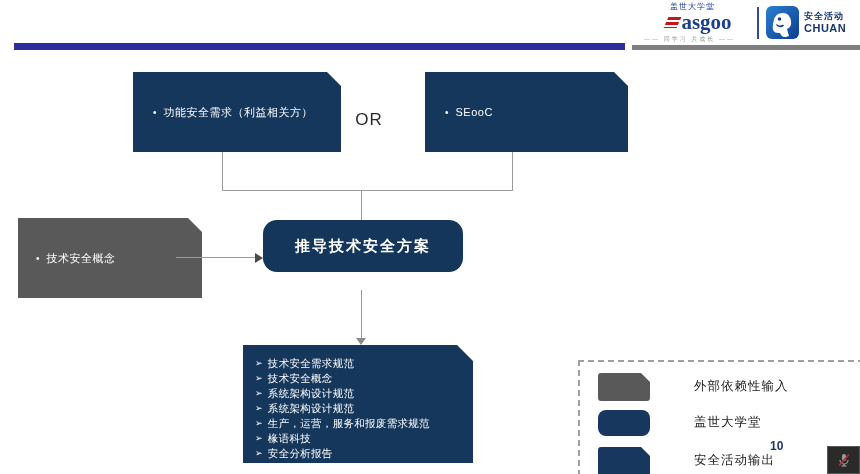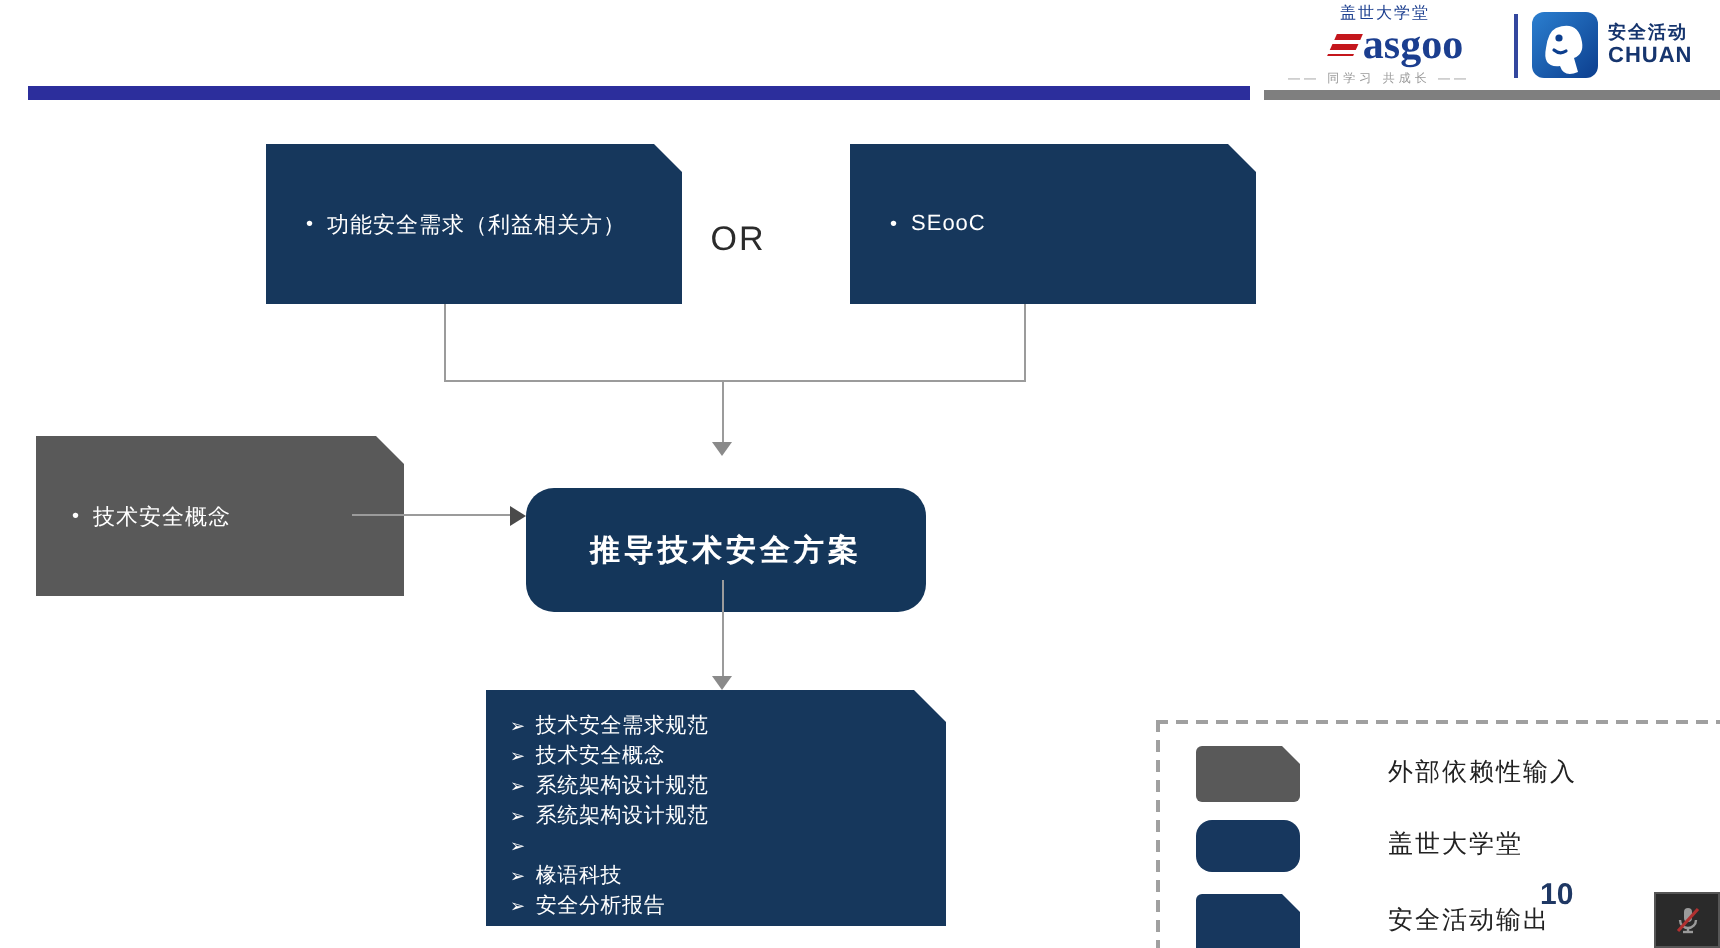--- a/index.html
+++ b/index.html
@@ -34,21 +34,21 @@
   .b-bullet{margin-right:7px;font-size:10px;}
   .box-label{font-size:11px;letter-spacing:.5px;}
 
   .box-fsr{left:133px;top:72px;width:180px;height:80px;padding:0 8px 0 20px;}
   .box-seooc{left:425px;top:72px;width:175px;height:80px;padding:0 8px 0 20px;}
   .box-sysarch{left:18px;top:218px;width:158px;height:80px;background:#595959;padding:0 8px 0 18px;}
 
   .or-label{position:absolute;left:344px;top:110px;width:50px;text-align:center;
     font-size:17px;color:#2b2b2b;letter-spacing:1px;}
 
-  .box-center{position:absolute;left:263px;top:244px;width:200px;height:62px;background:#14365a;
+  .box-center{position:absolute;left:263px;top:220px;width:200px;height:52px;background:#14365a;
     border-radius:14px;color:#fff;display:flex;align-items:center;justify-content:center;
     font-size:15px;font-weight:bold;letter-spacing:2px;}
 
   .box-output{left:243px;top:345px;width:230px;height:118px;
     clip-path:polygon(0 0,calc(100% - 16px) 0,100% 16px,100% 100%,0 100%);
     padding:11px 6px 4px 12px;box-sizing:border-box;}
   .out-row{display:flex;gap:5px;font-size:10.5px;line-height:15px;letter-spacing:.3px;white-space:nowrap;}
   .out-bullet{font-size:9px;line-height:15px;}
 
   
@@ -62,21 +62,21 @@
   .legend{position:absolute;left:578px;top:360px;width:292px;height:132px;border:2px dashed #a0a0a0;}
   .swatch{position:absolute;left:18px;width:52px;}
   .sw-ext{top:11px;height:28px;background:#595959;border-radius:3px;
     clip-path:polygon(0 0,calc(100% - 9px) 0,100% 9px,100% 100%,0 100%);}
   .sw-act{top:48px;height:26px;background:#17375e;border-radius:8px;}
   .sw-out{top:85px;height:30px;background:#17375e;border-radius:3px;
     clip-path:polygon(0 0,calc(100% - 9px) 0,100% 9px,100% 100%,0 100%);}
   .legend-label{position:absolute;left:90px;font-size:12.5px;color:#222;letter-spacing:1px;white-space:nowrap;margin-left:24px;}
   .ll-1{top:16px;}.ll-2{top:52px;}.ll-3{top:90px;}
 
-  .page-number{position:absolute;left:770px;top:439px;font-size:15px;font-weight:bold;color:#1f3864;}
+  .page-number{position:absolute;left:770px;top:439px;font-size:12px;font-weight:bold;color:#1f3864;}
 
   .mic-box{position:absolute;left:827px;top:446px;width:33px;height:28px;background:#2a2a2a;
     border:1px solid #565656;box-sizing:border-box;display:flex;align-items:center;justify-content:center;}
 </style>
 </head>
 <body>
 
 <div class="stage">
 
   <div class="bar-blue"></div>
@@ -154,20 +154,21 @@
     <div class="out-row">
         <span class="out-bullet">➢</span>
         <span>系统架构设计规范</span>
       </div>
     <div class="out-row">
         <span class="out-bullet">➢</span>
         <span>系统架构设计规范</span>
       </div>
     <div class="out-row">
         <span class="out-bullet">➢</span>
+        <span>生产，运营，服务和报废需求规范</span>
       </div>
     <div class="out-row">
         <span class="out-bullet">➢</span>
         <span>椽语科技</span>
       </div>
     <div class="out-row">
         <span class="out-bullet">➢</span>
         <span>安全分析报告</span>
       </div>
   </div>

